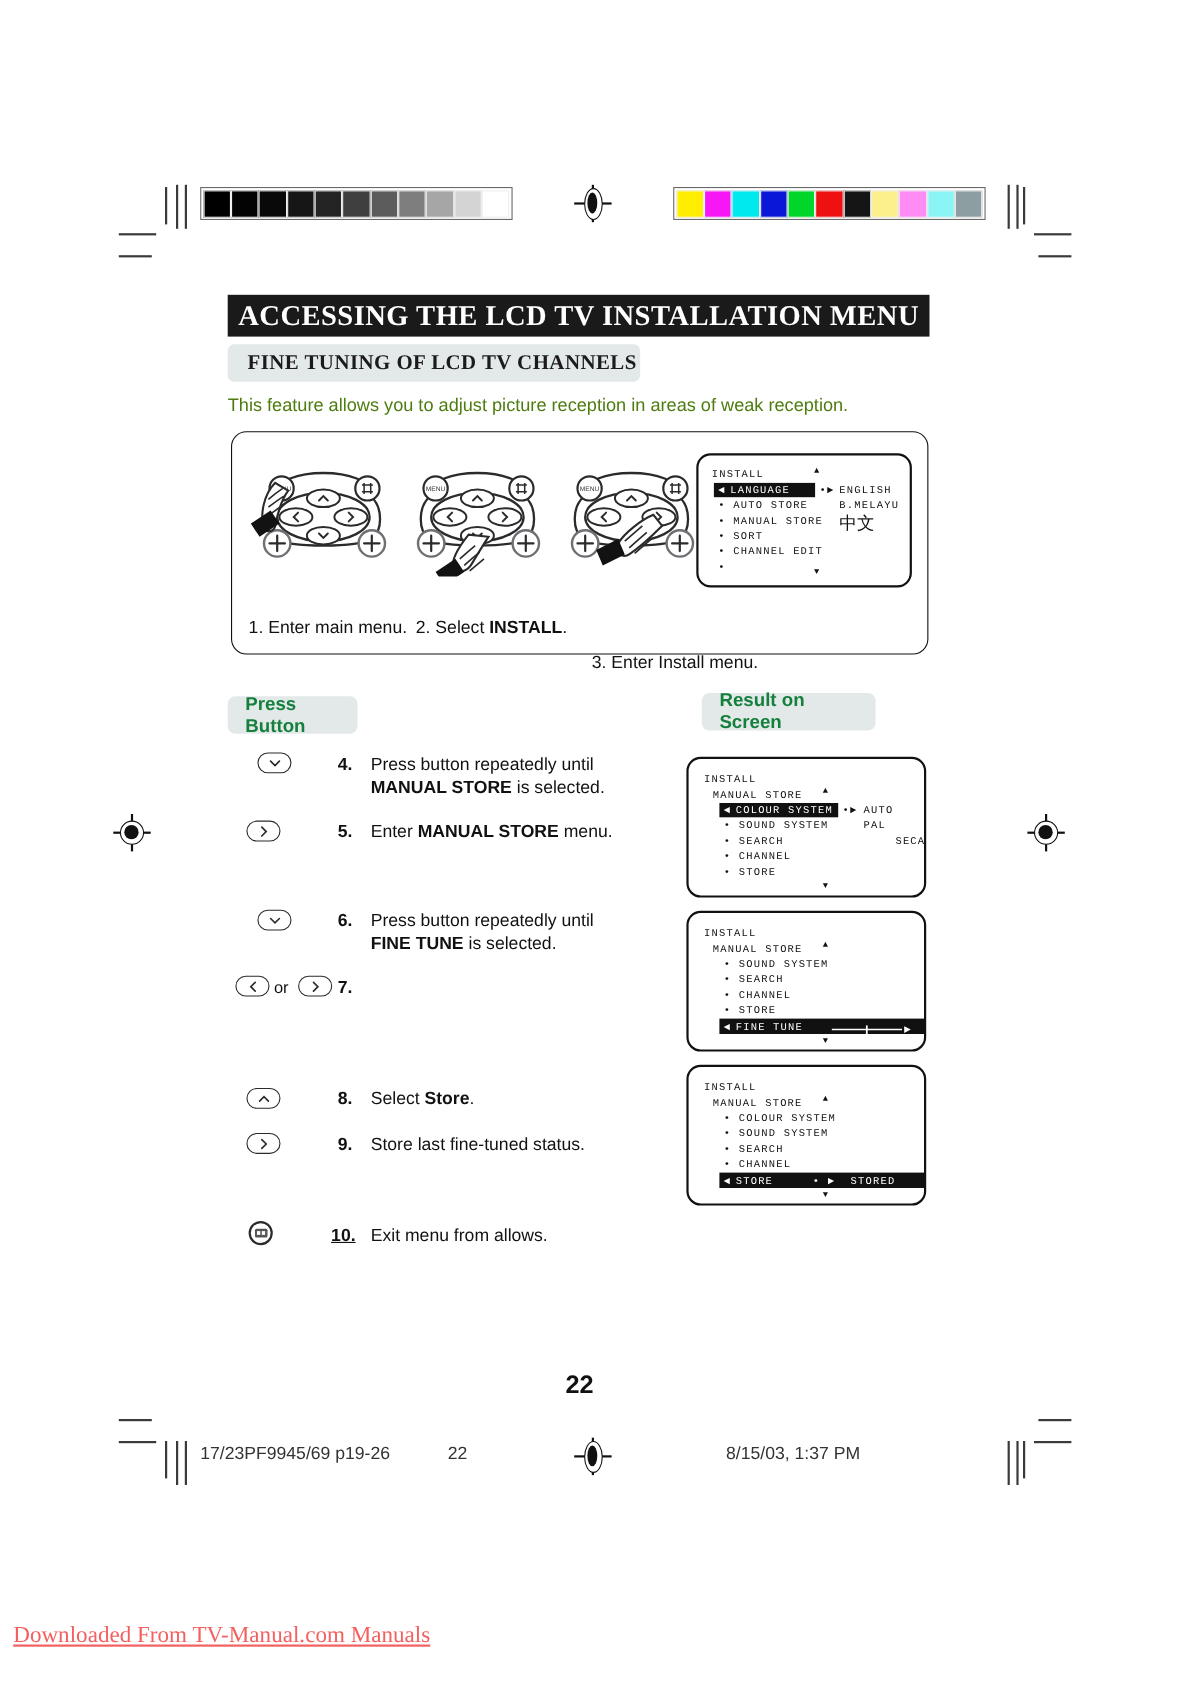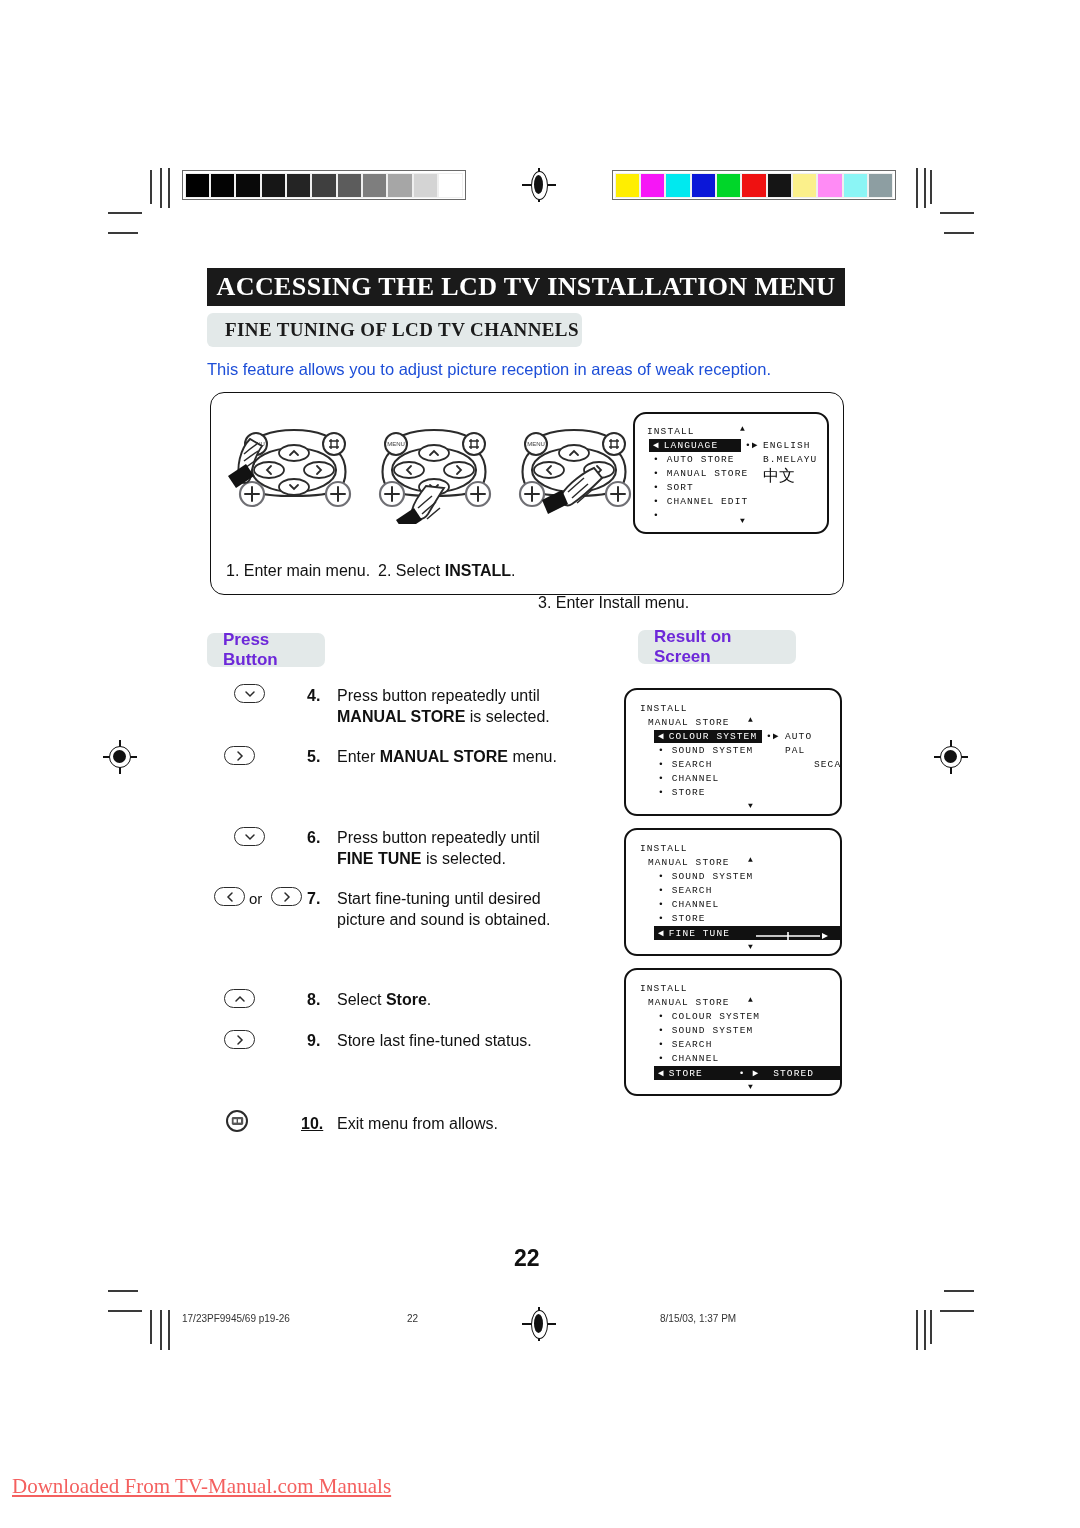--- a/index.html
+++ b/index.html
@@ -76,21 +76,21 @@
     border-radius:6px;
     display:flex; align-items:center;
     padding-left:18px;
     box-sizing:border-box;
   }
   .subtitle-bar span { font-weight:bold; font-size:19px; color:#1b1b1b; }
 
   .intro {
     position:absolute;
     font-size:16.5px;
-    color:#1d4ed8;
+    color:#4d7c0f;
   }
 
   
   .panel {
     position:absolute;
     border:1.6px solid #111;
     border-radius:14px;
     background:#fff;
     box-sizing:border-box;
   }
@@ -109,21 +109,21 @@
 
   
   .pill {
     position:absolute;
     background:#e3e9e9;
     border-radius:7px;
     display:flex; align-items:center; justify-content:center;
     padding:0 16px;
     box-sizing:border-box;
   }
-  .pill span { font-weight:bold; font-size:17px; color:#6d28d9; }
+  .pill span { font-weight:bold; font-size:17px; color:#15803d; }
 
   
   .instr {
     position:absolute;
     display:flex;
     font-size:16px;
     line-height:21px;
     color:#111;
   }
   .instr .num { width:30px; flex:none; font-weight:bold; }
@@ -182,21 +182,21 @@
   .pageno {
     position:absolute;
     font-weight:bold;
     font-size:23px;
     color:#111;
   }
 
   
   .footmeta {
     position:absolute;
-    font-size:10px;
+    font-size:16px;
     color:#333;
     white-space:nowrap;
   }
 
   
   .watermark {
     position:absolute;
     font-family:"Liberation Serif", serif;
     font-size:21px;
     color:#f4605f;
@@ -561,24 +561,20 @@
 <div class="instr" style="left:307px; top:827px;">
   <div class="num">6.</div>
   <div class="txt">
     <span>Press button repeatedly until</span><br>
     <b>FINE TUNE</b><span> is selected.</span>
   </div>
 </div>
 
 <div class="instr" style="left:307px; top:888px;">
   <div class="num">7.</div>
-  <div class="txt">
-    <span>Start fine-tuning until desired</span><br>
-    <span>picture and sound is obtained.</span>
-  </div>
 </div>
 
 <div class="instr" style="left:307px; top:989px;">
   <div class="num">8.</div>
   <div class="txt">
     <span>Select </span><b>Store</b><span>.</span>
   </div>
 </div>
 
 <div class="instr" style="left:307px; top:1030px;">

